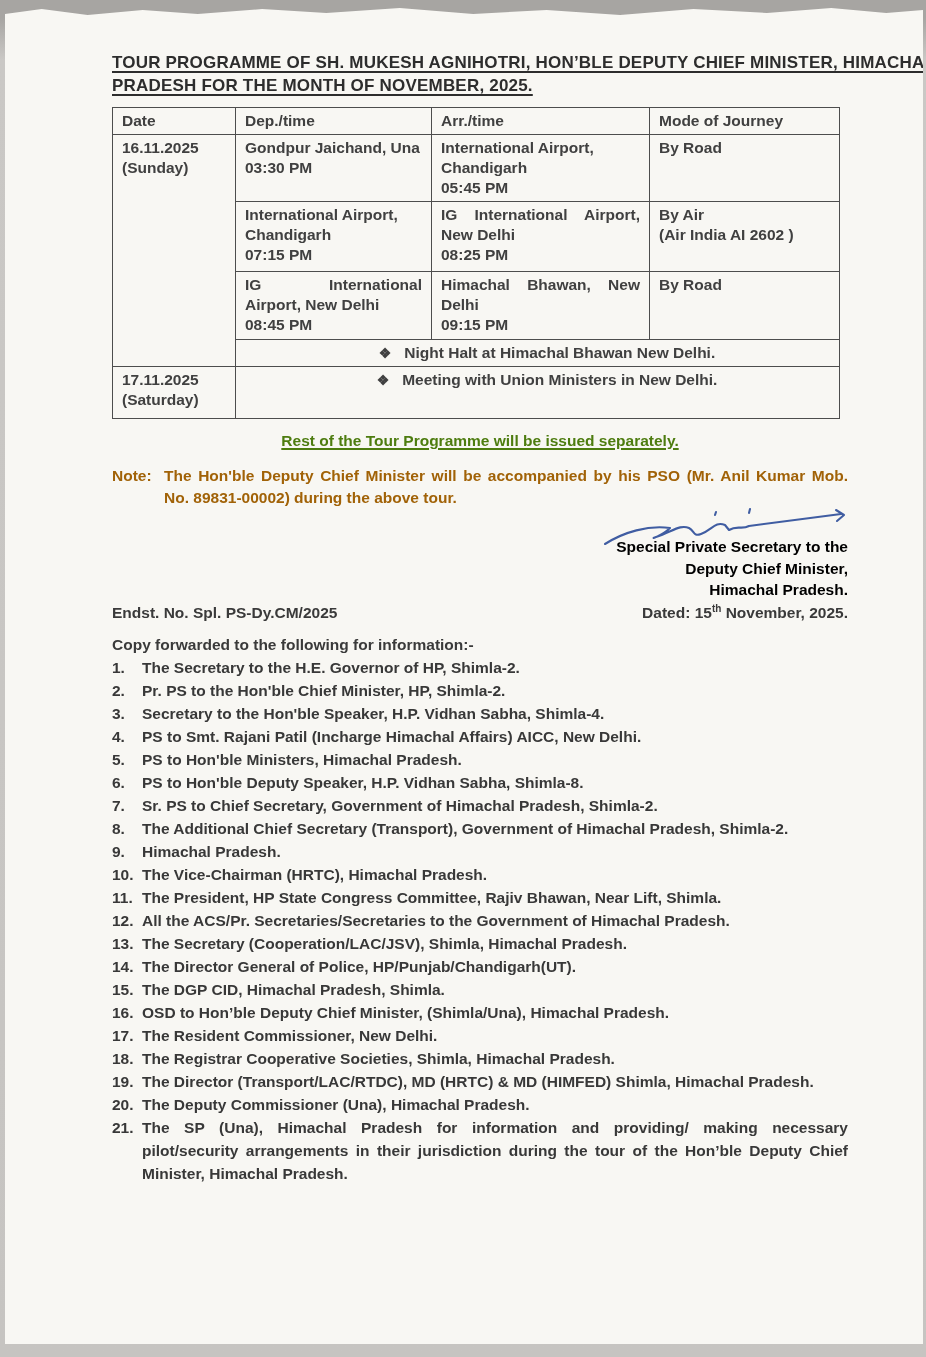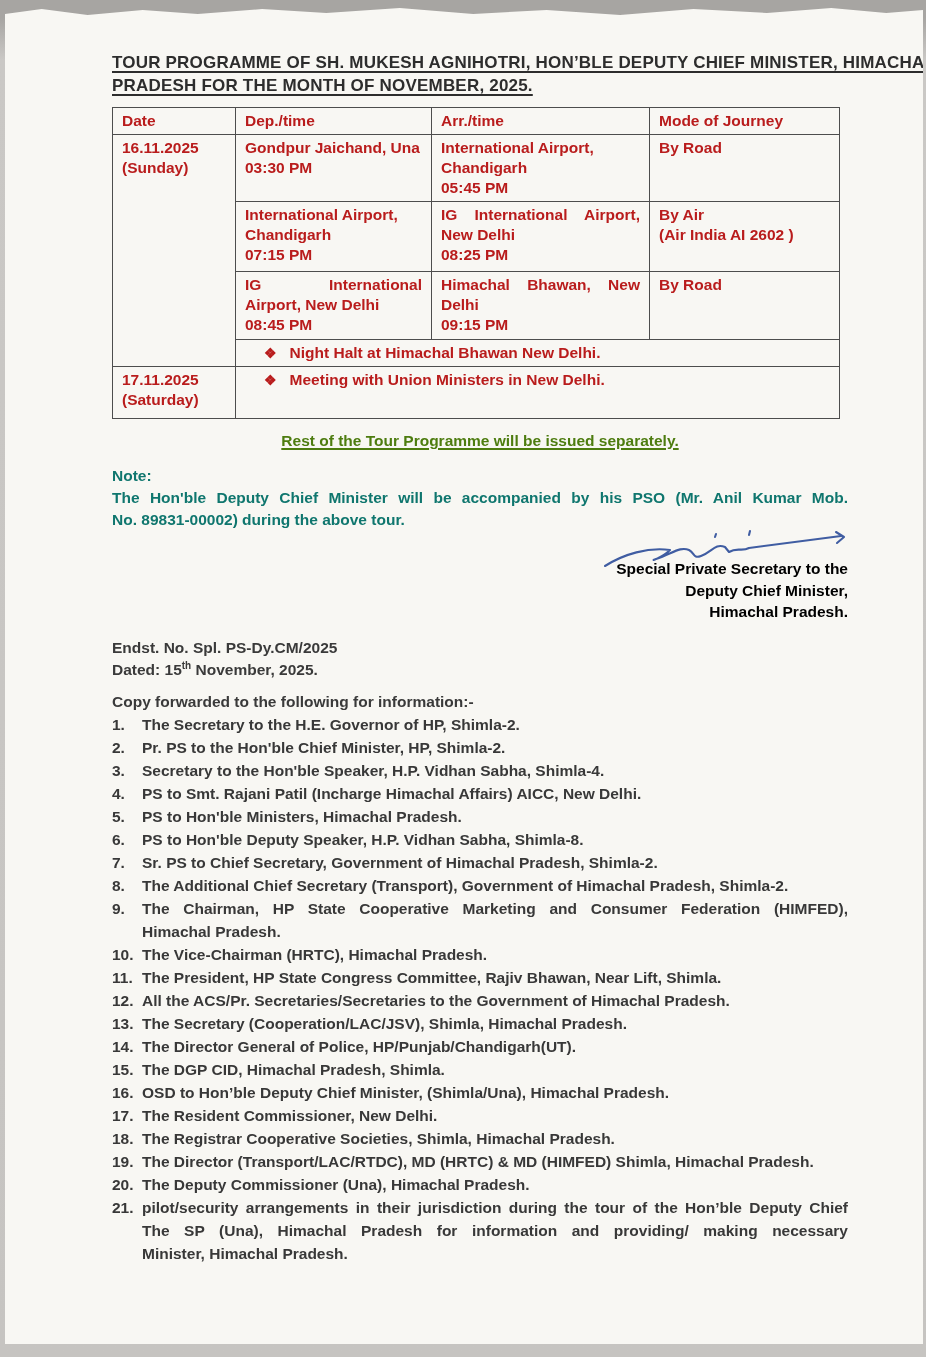--- a/index.html
+++ b/index.html
@@ -18,39 +18,39 @@
     color:#3a3a3a; font-weight:700;
   }
   .content { position:absolute; left:107px; top:44px; width:736px; }
 
   .title { font-size:17px; line-height:23px; color:#2d2d2d; letter-spacing:.2px;
            text-decoration:underline; text-decoration-thickness:1.6px; text-underline-offset:3px; }
   .title div { white-space:nowrap; }
 
   table { border-collapse:collapse; table-layout:fixed; width:727px; margin-top:10px; }
   td, th { border:1.6px solid #4d4d4d; vertical-align:top; text-align:left;
-           font-size:15.5px; line-height:20px; font-weight:700; padding:3px 9px; color:#b91c1c; }
+           font-size:15.5px; line-height:20px; font-weight:700; padding:3px 9px; color:#404040; }
   th { height:27px; }
   .jl { text-align:justify; text-align-last:justify; }
   .cell-line { white-space:normal; }
   .bullet { display:inline-block; margin:0 13px 0 19px; font-size:14px; }
-  .merged-note { font-size:15.5px; }
+  .merged-note { font-size:15.5px;text-align:center; }
 
   .rest-line { margin-top:13px; text-align:center; font-size:15.5px; color:#4d7c0f;
                text-decoration:underline; text-decoration-thickness:1.5px; text-underline-offset:2px; }
 
-  .note { margin-top:15px; display:flex; font-size:15.5px; line-height:22px; color:#0f766e;flex-direction:column; }
+  .note { margin-top:15px; display:flex; font-size:15.5px; line-height:22px; color:#a16207; }
   .note-label { width:52px; flex:none; }
   .note-body { flex:1; }
 
   .sig-block { margin-top:27px; position:relative; text-align:right; font-size:15.5px; line-height:21.5px; color:#000000; }
   .sig-block div { white-space:nowrap; }
   .sig-svg { position:absolute; right:-8px; top:-30px; width:258px; height:52px; }
 
-  .endst-row { margin-top:14px; display:flex; justify-content:space-between; font-size:15.5px; line-height:22px;flex-direction:column; }
+  .endst-row { margin-top:1px; display:flex; justify-content:space-between; font-size:15.5px; line-height:22px; }
   sup { font-size:10px; vertical-align:super; line-height:0; }
 
   .copy-heading { font-size:15.5px; line-height:23px; margin-top:9px; }
 
   .copy-list { margin-top:0; }
   .copy-item { display:flex; font-size:15.5px; line-height:23px; color:#383838; }
   .copy-item .num { width:30px; flex:none; }
   .copy-item .txt { flex:1; }
 </style>
 </head>
@@ -204,21 +204,20 @@
           <span class="num">7.</span>
           <span class="txt">Sr. PS to Chief Secretary, Government of Himachal Pradesh, Shimla-2.</span>
         </div>
       <div class="copy-item">
           <span class="num">8.</span>
           <span class="txt">The Additional Chief Secretary (Transport), Government of Himachal Pradesh, Shimla-2.</span>
         </div>
       <div class="copy-item">
           <span class="num">9.</span>
           <span class="txt">
-            <div class="jl">The Chairman, HP State Cooperative Marketing and Consumer Federation (HIMFED),</div>
             <div>Himachal Pradesh.</div>
           </span>
         </div>
       <div class="copy-item">
           <span class="num">10.</span>
           <span class="txt">The Vice-Chairman (HRTC), Himachal Pradesh.</span>
         </div>
       <div class="copy-item">
           <span class="num">11.</span>
           <span class="txt">The President, HP State Congress Committee, Rajiv Bhawan, Near Lift, Shimla.</span>
@@ -255,21 +254,21 @@
           <span class="num">19.</span>
           <span class="txt">The Director (Transport/LAC/RTDC), MD (HRTC) &amp; MD (HIMFED) Shimla, Himachal Pradesh.</span>
         </div>
       <div class="copy-item">
           <span class="num">20.</span>
           <span class="txt">The Deputy Commissioner (Una), Himachal Pradesh.</span>
         </div>
       <div class="copy-item">
           <span class="num">21.</span>
           <span class="txt">
+            <div class="jl">The SP (Una), Himachal Pradesh for information and providing/ making necessary</div>
             <div class="jl">pilot/security arrangements in their jurisdiction during the tour of the Hon’ble Deputy Chief</div>
-            <div class="jl">The SP (Una), Himachal Pradesh for information and providing/ making necessary</div>
             <div>Minister, Himachal Pradesh.</div>
           </span>
         </div>
     </div>
 
   </div>
 </div>
 
 </body></html>

